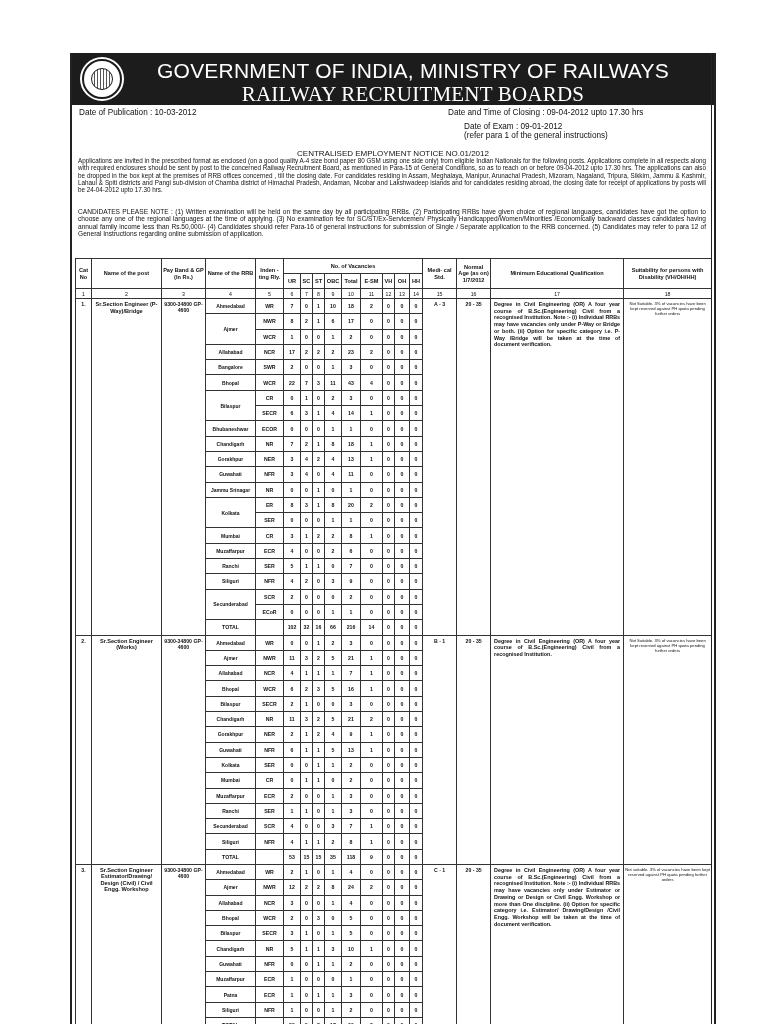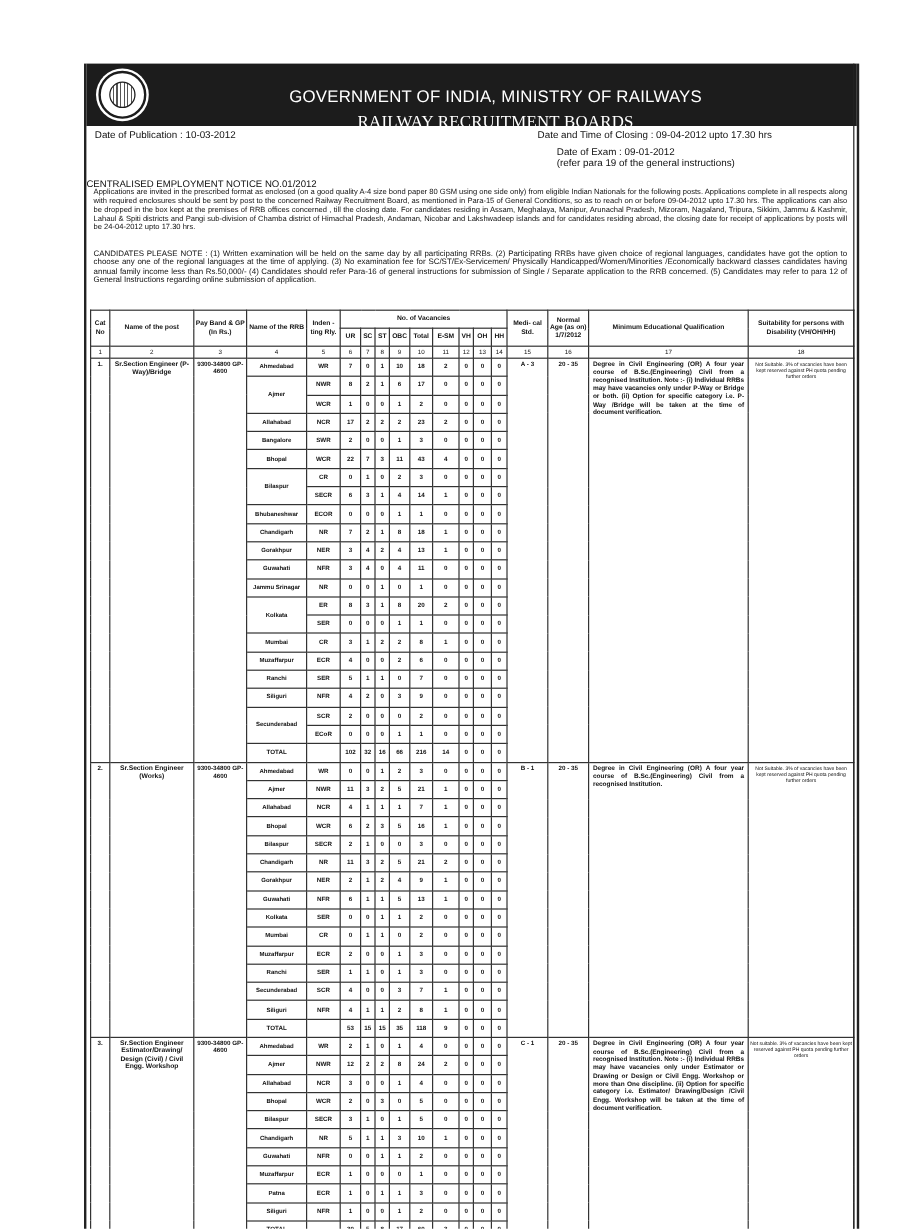--- a/index.html
+++ b/index.html
@@ -3,29 +3,29 @@
 <meta charset="utf-8">
 <style>
   html, body { margin: 0; padding: 0; background: #ffffff; }
   body { width: 768px; height: 1024px; overflow: hidden; position: relative; font-family: "Liberation Sans", sans-serif; color: #111; }
   .page { position: absolute; left: 70px; top: 53px; width: 646px; height: 980px; border-left: 2px solid #222; border-right: 2px solid #222; box-sizing: border-box; background: #fff; }
   .page::after { content: ""; position: absolute; top: 0; bottom: 0; right: 2px; border-right: 1px solid #222; }
   .banner { height: 52px; background: #1c1c1c; color: #fff; position: relative; }
   .logo { position: absolute; left: 8px; top: 4px; width: 44px; height: 44px; border-radius: 50%; background: #fff; display: flex; align-items: center; justify-content: center; }
   .logo .ring { width: 36px; height: 36px; border-radius: 50%; border: 2px solid #1c1c1c; display: flex; align-items: center; justify-content: center; font-size: 4px; position: relative; }
   .logo .inner { width: 20px; height: 20px; border-radius: 50%; border: 1.5px solid #1c1c1c; background: repeating-linear-gradient(90deg, #fff 0 2px, #555 2px 3px); }
-  .banner h1 { margin: 13px; position: absolute; left: 0; right: 0; text-align: center; font-size: 14px; font-weight: normal; letter-spacing: 0.2px; }
+  .banner h1 { margin: 0; position: absolute; left: 0; right: 0; text-align: center; font-size: 21px; font-weight: normal; letter-spacing: 0.2px; }
   .banner .t1 { top: 6px; padding-left: 40px; }
   .banner .t2 { top: 29px; padding-left: 40px; font-family: Liberation Serif, serif; }
   .meta { position: relative; height: 50px; font-size: 8.2px; }
   .meta .pub { position: absolute; left: 7px; top: 3px; }
   .meta .close { position: absolute; left: 376px; top: 3px; }
   .meta .exam { position: absolute; left: 392px; top: 17px; }
   .meta .ref { position: absolute; left: 392px; top: 26px; }
-  .notice-title { position: absolute; top: 96px; left: 0; right: 0; text-align: left; font-size: 8px; }
+  .notice-title { position: absolute; top: 96px; left: 0; right: 0; text-align: center; font-size: 8px; }
   .para { position: absolute; left: 6px; right: 8px; font-size: 6.3px; line-height: 7.3px; text-align: justify; }
   .para1 { top: 104px; }
   .para2 { top: 155px; font-size: 6.6px; }
   table.vac { position: absolute; left: 3px; top: 205px; width: 636px; border-collapse: collapse; font-size: 5.2px; table-layout: fixed; }
   table.vac td, table.vac th { border: 1px solid #333; padding: 0 1px; text-align: center; vertical-align: middle; font-weight: bold; }
   table.vac th { font-weight: bold; font-size: 5.6px; line-height: 6.4px; }
   table.vac tr.num td { height: 9px; font-weight: normal; }
   table.vac tr.r td { height: 14.3px; }
   table.vac td.post, table.vac td.pay, table.vac td.qual, table.vac td.suit, table.vac td.med, table.vac td.age, table.vac td.cat { vertical-align: top; padding-top: 2px; }
   table.vac td.post { font-size: 5.6px; line-height: 6.5px; }
@@ -44,21 +44,21 @@
         </div>
     </div>
     <h1 class="t1">GOVERNMENT OF INDIA, MINISTRY OF RAILWAYS</h1>
     <h1 class="t2">RAILWAY RECRUITMENT BOARDS</h1>
   </div>
 
   <div class="meta">
     <div class="pub">Date of Publication : 10-03-2012</div>
     <div class="close">Date and Time of Closing : 09-04-2012 upto 17.30 hrs</div>
     <div class="exam">Date of Exam : 09-01-2012</div>
-    <div class="ref">(refer para 19 of the general instructions)</div>
+    <div class="ref">(refer para 1 of the general instructions)</div>
   </div>
 
   <div class="notice-title">CENTRALISED EMPLOYMENT NOTICE NO.01/2012</div>
   <div class="para para1">Applications are invited in the prescribed format as enclosed (on a good quality A-4 size bond paper 80 GSM using one side only) from eligible Indian Nationals for the following posts. Applications complete in all respects along with required enclosures should be sent by post to the concerned Railway Recruitment Board, as mentioned in Para-15 of General Conditions, so as to reach on or before 09-04-2012 upto 17.30 hrs. The applications can also be dropped in the box kept at the premises of RRB offices concerned , till the closing date. For candidates residing in Assam, Meghalaya, Manipur, Arunachal Pradesh, Mizoram, Nagaland, Tripura, Sikkim, Jammu &amp; Kashmir, Lahaul &amp; Spiti districts and Pangi sub-division of Chamba district of Himachal Pradesh, Andaman, Nicobar and Lakshwadeep islands and for candidates residing abroad, the closing date for receipt of applications by posts will be 24-04-2012 upto 17.30 hrs.</div>
   <div class="para para2">CANDIDATES PLEASE NOTE : (1) Written examination will be held on the same day by all participating RRBs. (2) Participating RRBs have given choice of regional languages, candidates have got the option to choose any one of the regional languages at the time of applying. (3) No examination fee for SC/ST/Ex-Servicemen/ Physically Handicapped/Women/Minorities /Economically backward classes candidates having annual family income less than Rs.50,000/- (4) Candidates should refer Para-16 of general instructions for submission of Single / Separate application to the RRB concerned. (5) Candidates may refer to para 12 of General Instructions regarding online submission of application.</div>
 
   <table class="vac">
     <colgroup>
       <col style="width:16px">
         <col style="width:70px">

